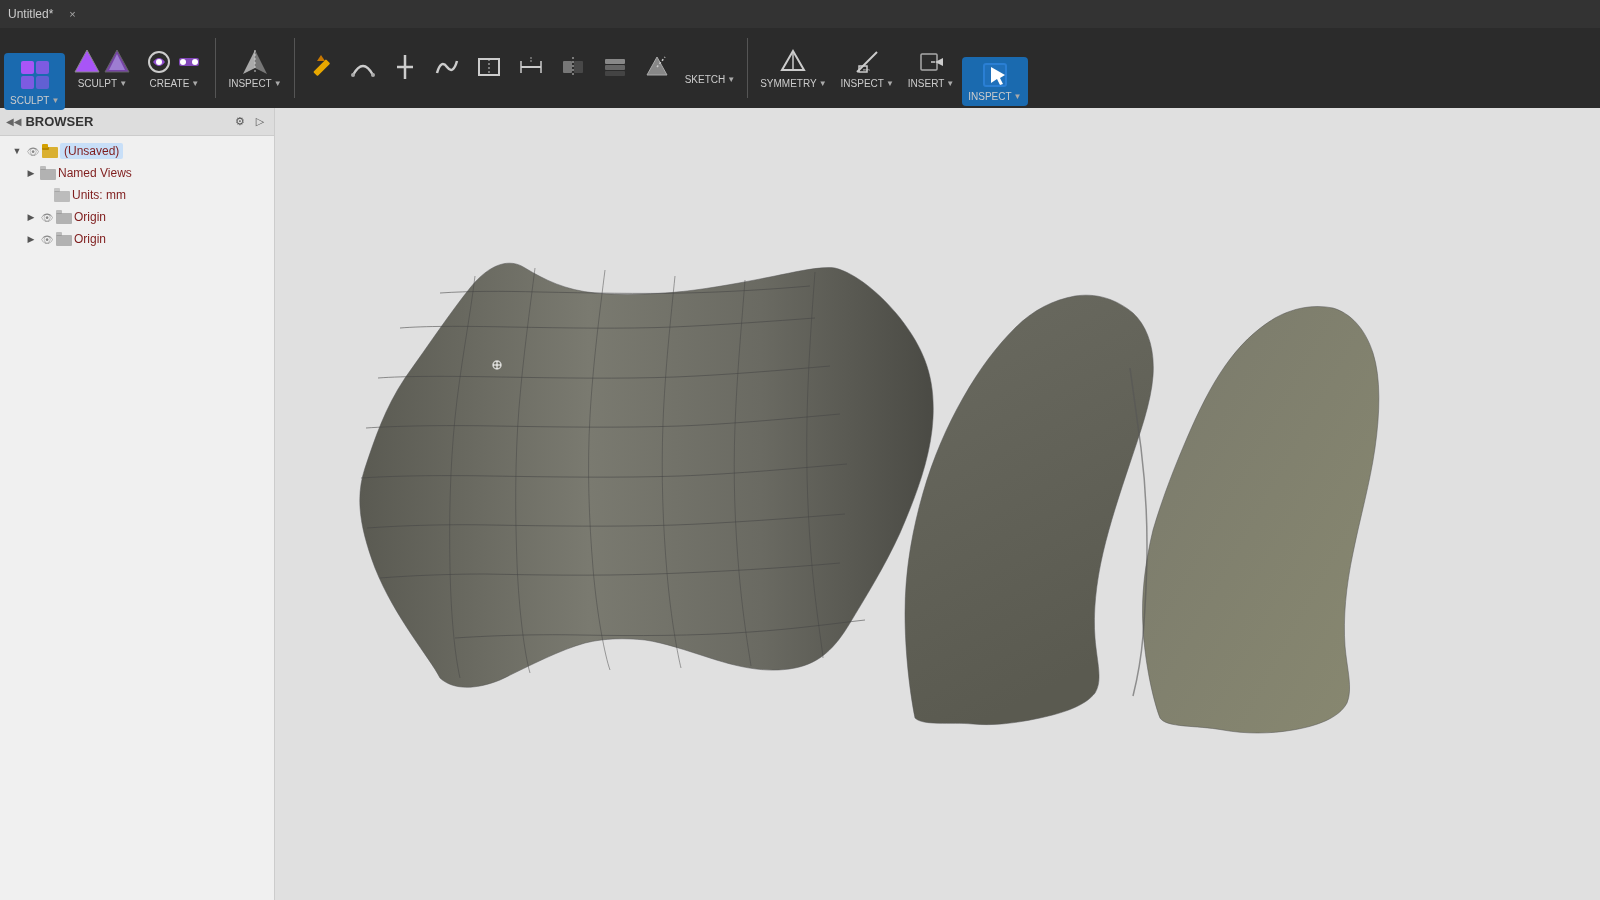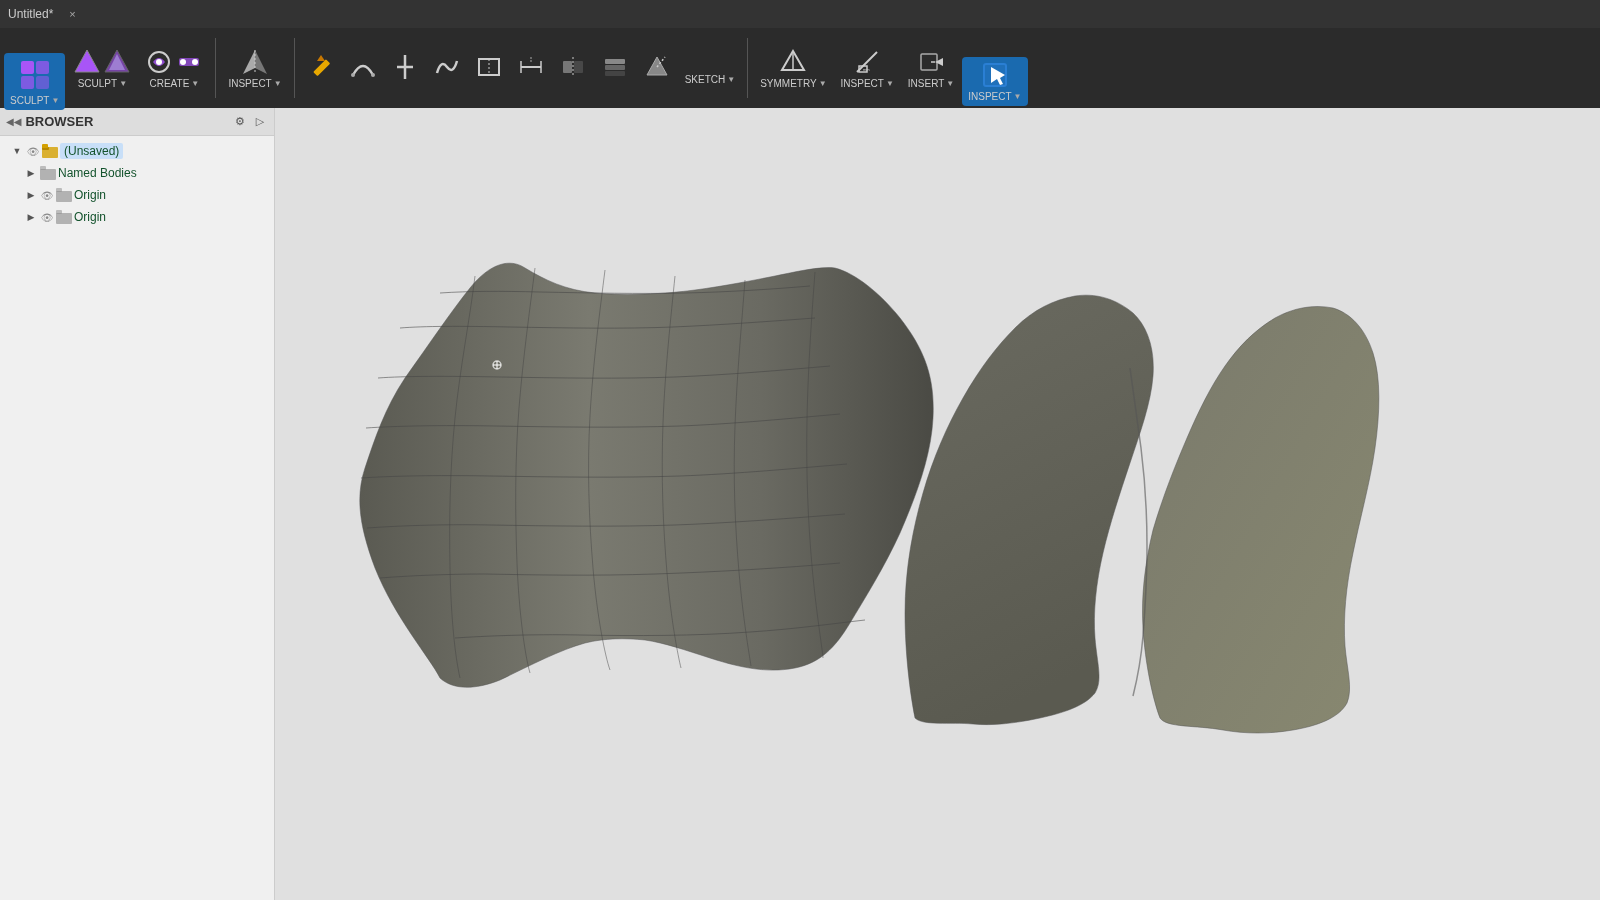--- a/index.html
+++ b/index.html
@@ -201,21 +201,21 @@
     .tree-item .folder-icon {
       width: 16px;
       height: 14px;
       display: flex;
       align-items: center;
       justify-content: center;
       flex-shrink: 0;
     }
     .tree-item .item-label {
       font-size: 12px;
-      color: #14532d;
+      color: #7f1d1d;
       white-space: nowrap;
     }
     .tree-item .item-label.highlighted {
       background: #c8dff8;
       padding: 1px 4px;
       border-radius: 2px;
     }
 
     
     #viewport {
@@ -558,23 +558,34 @@
 
       <div class="tree-item">
         <span class="indent" style="width:18px;"></span>
         <span class="expand-btn">▶</span>
         <span class="folder-icon">
           <svg width="16" height="14" viewBox="0 0 16 14" xmlns="http://www.w3.org/2000/svg">
             <rect x="0" y="3" width="16" height="11" rx="1" fill="#888" opacity="0.6"></rect>
             <rect x="0" y="0" width="6" height="4" rx="1" fill="#888" opacity="0.5"></rect>
           </svg>
         </span>
-        <span class="item-label">Named Bodies</span>
-      </div>
-
+        <span class="item-label">Named Views</span>
+      </div>
+
+      <div class="tree-item">
+        <span class="indent" style="width:32px;"></span>
+        <span class="expand-btn" style="visibility:hidden;">▶</span>
+        <span class="folder-icon">
+          <svg width="16" height="14" viewBox="0 0 16 14" xmlns="http://www.w3.org/2000/svg">
+            <rect x="0" y="3" width="16" height="11" rx="1" fill="#888" opacity="0.5"></rect>
+            <rect x="0" y="0" width="6" height="4" rx="1" fill="#888" opacity="0.4"></rect>
+          </svg>
+        </span>
+        <span class="item-label">Units: mm</span>
+      </div>
 
       <div class="tree-item">
         <span class="indent" style="width:18px;"></span>
         <span class="expand-btn">▶</span>
         <span class="eye-icon">👁</span>
         <span class="folder-icon">
           <svg width="16" height="14" viewBox="0 0 16 14" xmlns="http://www.w3.org/2000/svg">
             <rect x="0" y="3" width="16" height="11" rx="1" fill="#888" opacity="0.6"></rect>
             <rect x="0" y="0" width="6" height="4" rx="1" fill="#888" opacity="0.5"></rect>
           </svg>

